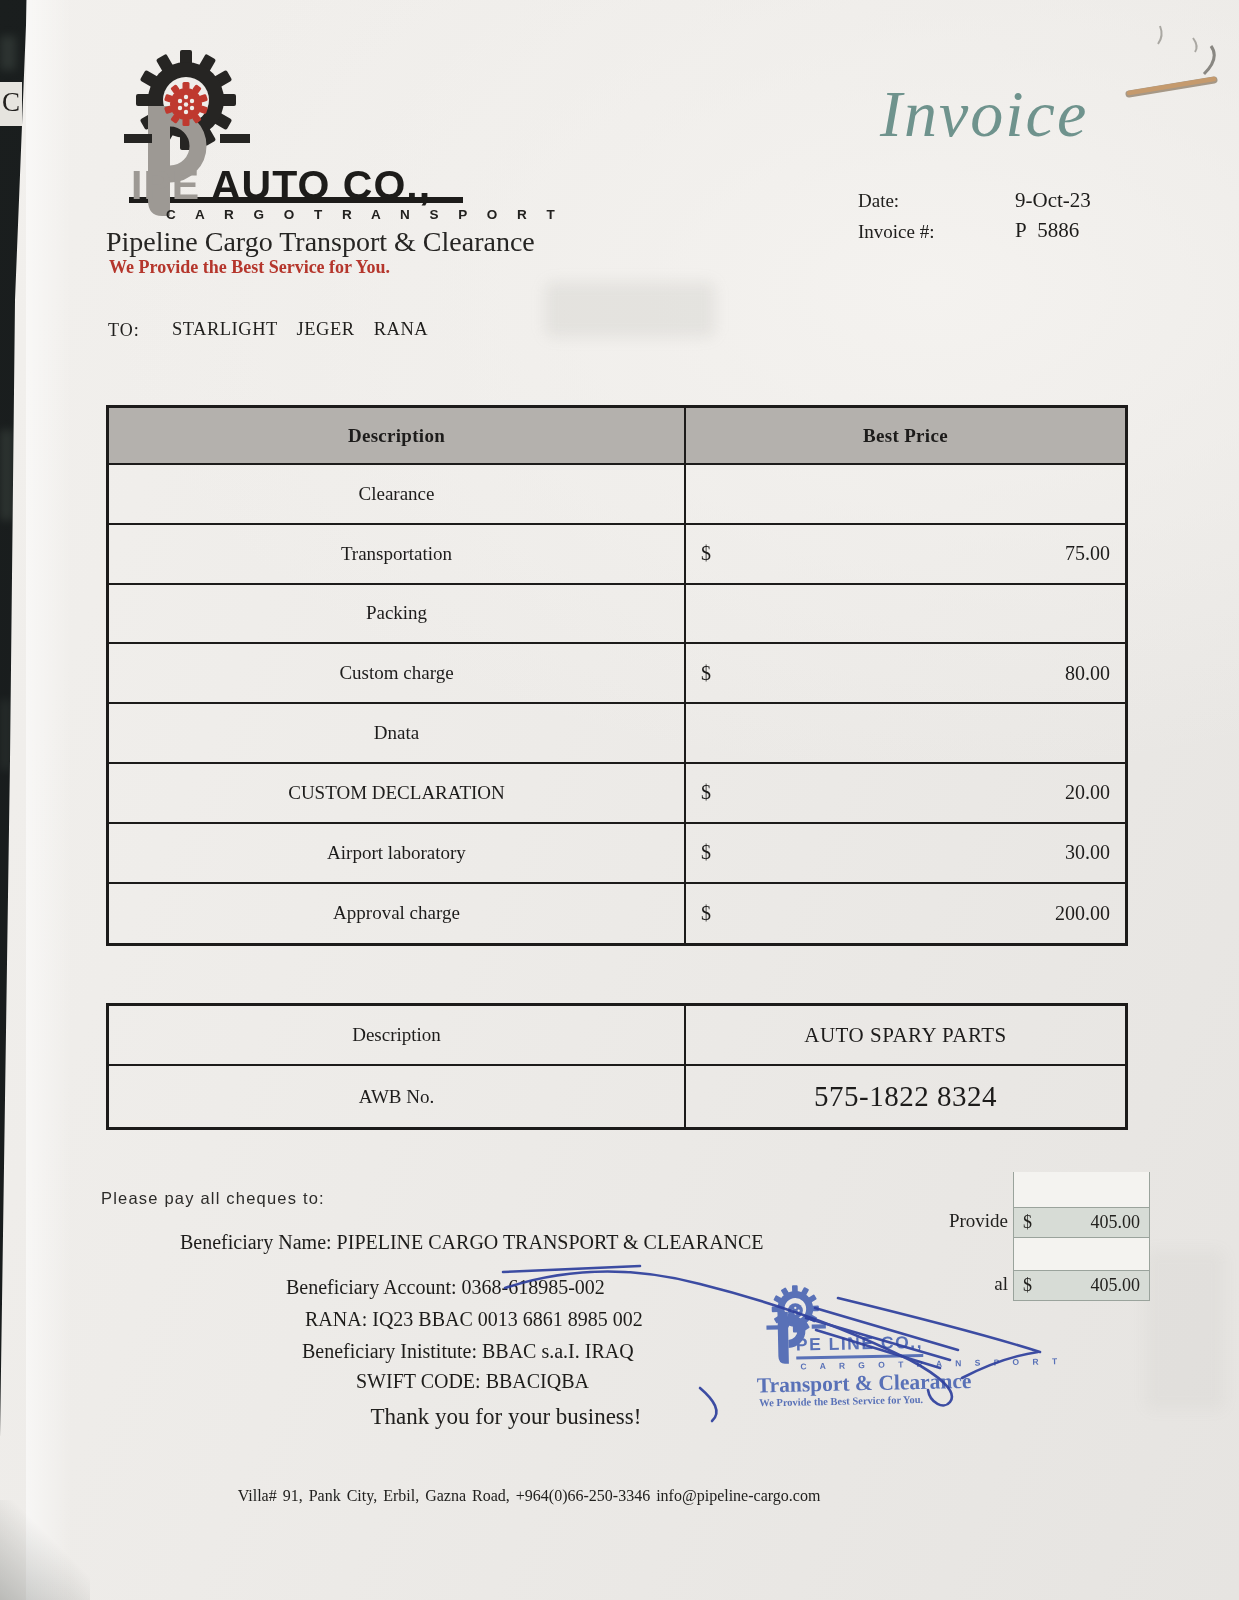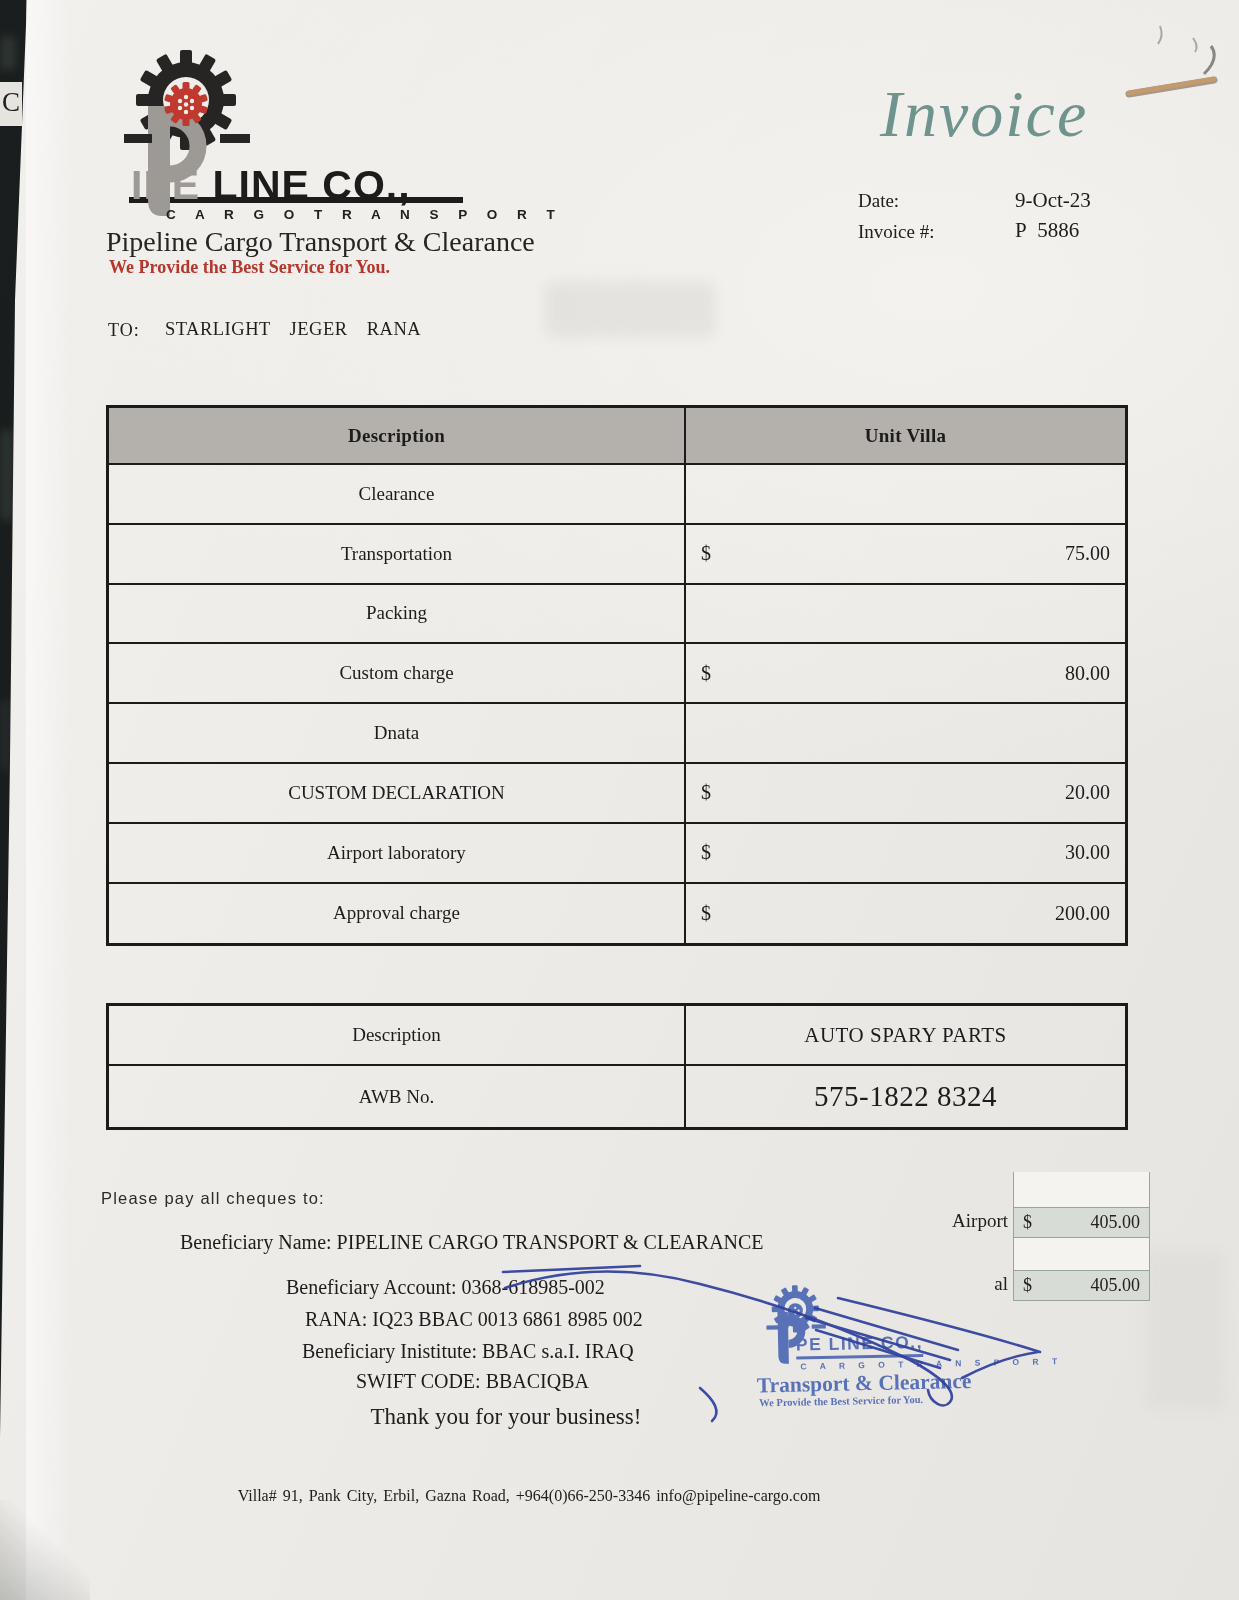--- a/index.html
+++ b/index.html
@@ -31,21 +31,21 @@
   .logo-cargo{position:absolute;left:166px;top:207px;font-family:"Liberation Sans",sans-serif;
               font-weight:700;font-size:13.5px;letter-spacing:8px;color:#22211f;white-space:nowrap;}
   .company-name{position:absolute;left:106px;top:226px;font-size:28px;color:#262523;white-space:nowrap;}
   .company-tagline{position:absolute;left:109px;top:257px;font-size:18px;font-weight:700;color:#b5362c;white-space:nowrap;}
   
   .invoice-title{position:absolute;left:880px;top:76px;font-size:66px;font-style:italic;
                  color:#6f938d;letter-spacing:2px;}
   .meta-label{position:absolute;font-size:19px;color:#21201e;}
   .meta-value{position:absolute;font-size:21px;color:#1d1c1a;word-spacing:6px;}
   .bill-to-label{position:absolute;left:108px;top:320px;font-size:18px;letter-spacing:1px;}
-  .bill-to-name{position:absolute;left:165px;top:319px;font-size:18.5px;letter-spacing:.5px;word-spacing:14px;}
+  .bill-to-name{position:absolute;left:172px;top:319px;font-size:18.5px;letter-spacing:.5px;word-spacing:14px;}
   
   .charges{position:absolute;left:106px;top:405px;width:1016px;
            display:grid;grid-template-columns:577px 1fr;grid-template-rows:57px repeat(8,59.8px);
            border:3px solid #1c1b1a;}
   .charges>div{border-right:2px solid #1c1b1a;border-bottom:2px solid #1c1b1a;
                display:flex;align-items:center;justify-content:center;font-size:19px;color:#1d1c1b;}
   .charges>div:nth-child(2n){border-right:none;}
   .charges>div:nth-last-child(-n+2){border-bottom:none;}
   .charges .c-h{background:#b4b1ad;font-weight:600;letter-spacing:.3px;}
   .charges .c-p{justify-content:space-between;padding:0 15px;box-sizing:border-box;font-size:20px;}
@@ -139,37 +139,37 @@
         <circle cx="62" cy="53" r="2.2"></circle>
         <circle cx="74" cy="53" r="2.2"></circle>
       <circle cx="62" cy="60" r="2.2"></circle>
         <circle cx="74" cy="60" r="2.2"></circle>
         <circle cx="68" cy="64" r="2.2"></circle>
       <circle cx="68" cy="56.5" r="2.2"></circle>
     </g>
     <rect x="6" y="86" width="28" height="9" fill="#262523"></rect>
     <rect x="102" y="86" width="30" height="9" fill="#262523"></rect>
   </svg>
-  <div class="logo-wordmark"><span class="gray">IPE</span><span class="black"> LINE CO.,</span></div>
+  <div class="logo-wordmark"><span class="gray">IPE</span><span class="black"> AUTO CO.,</span></div>
   <div class="logo-cargo">C A R G O  T R A N S P O R T</div>
   <div class="company-name">Pipeline Cargo Transport &amp; Clearance</div>
   <div class="company-tagline">We Provide the Best Service for You.</div>
 
   <div class="invoice-title">Invoice</div>
   <div class="meta-label" style="left:858px;top:190px;">Date:</div>
   <div class="meta-value" style="left:1015px;top:188px;">9-Oct-23</div>
   <div class="meta-label" style="left:858px;top:221px;">Invoice #:</div>
   <div class="meta-value" style="left:1015px;top:218px;">P 5886</div>
 
   <div class="bill-to-label">TO:</div>
   <div class="bill-to-name">STARLIGHT JEGER RANA</div>
 
   <div class="charges">
     <div class="c-h">Description</div>
-    <div class="c-h">Unit Villa</div>
+    <div class="c-h">Best Price</div>
 
     <div class="c-d">Clearance</div>
     <div class="c-p">
         <span></span>
         <span></span>
       </div>
 
     <div class="c-d">Transportation</div>
     <div class="c-p">
         <span>$</span>
@@ -214,21 +214,21 @@
   </div>
 
   <div class="details">
     <div class="d-l">Description</div>
     <div class="d-v">AUTO SPARY PARTS</div>
     <div class="d-l">AWB No.</div>
     <div class="d-v d-awb">575-1822 8324</div>
   </div>
 
   <div class="tot-box tot-empty" style="top:1172px;height:35px;"></div>
-  <div class="tot-label" style="left:868px;top:1210px;width:140px;">Airport</div>
+  <div class="tot-label" style="left:868px;top:1210px;width:140px;">Provide</div>
   <div class="tot-box tot-fill" style="top:1207px;height:31px;">
     <span>$</span>
     <span>405.00</span>
   </div>
   <div class="tot-box tot-empty" style="top:1238px;height:32px;"></div>
   <div class="tot-label" style="left:868px;top:1273px;width:140px;">al</div>
   <div class="tot-box tot-fill" style="top:1270px;height:31px;">
     <span>$</span>
     <span>405.00</span>
   </div>

